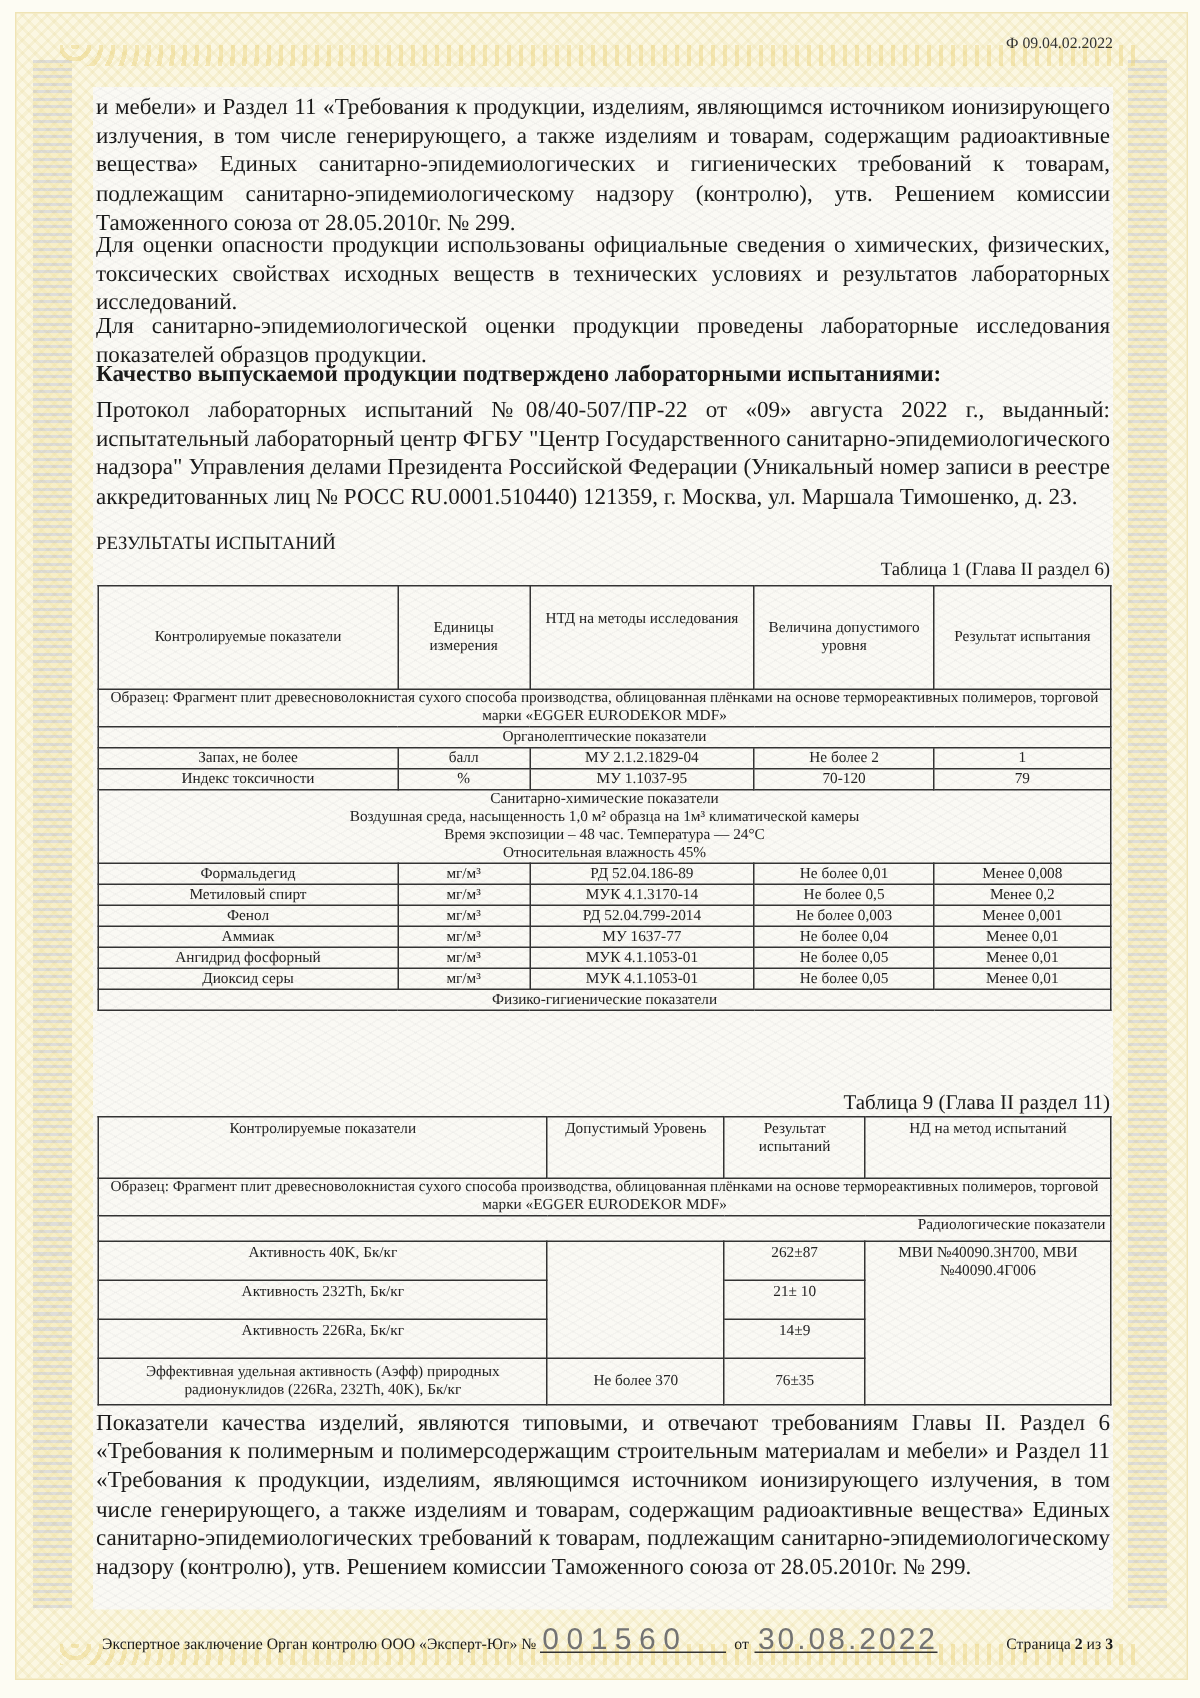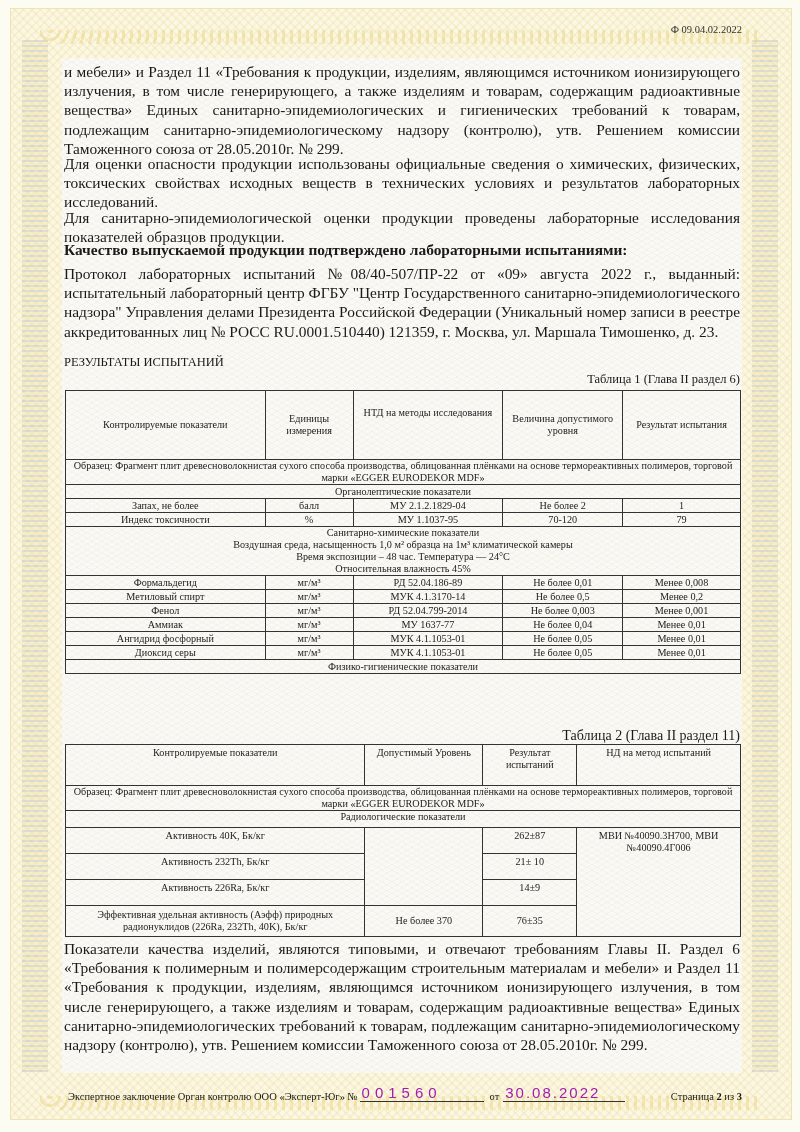--- a/index.html
+++ b/index.html
@@ -68,31 +68,31 @@
   .t1 .hdr td { height: 52px; vertical-align: middle; }
   .t1 .hdr td.top { vertical-align: top; padding-top: 16px; }
   .t1 .span-row td { height: 24px; }
   .t1 .sec td { height: 13px; }
   .t1 .row td { height: 13px; }
   .t1 .tox td { height: 18px; vertical-align: top; }
   .t1 .chem td { height: 46px; vertical-align: top; }
   .t1 .field td { height: 26px; }
   .t2 .hdr td { height: 38px; vertical-align: top; padding-top: 2px; }
   .t2 .span-row td { height: 24px; }
-  .t2 .sec td { height: 16px; vertical-align: top; }
+  .t2 .sec td { height: 16px; vertical-align: top; text-align: right; }
   .t2 .r td { height: 23px; vertical-align: top; padding-top: 2px; }
   .t2 .r4 td { height: 30px; vertical-align: middle; }
   .p6 { top: 939px; }
   .footer {
     position: absolute; left: 68px; top: 1085px; width: 676px; font-size: 10.5px;
     display: flex; align-items: flex-end;
   }
   .footer .stamp {
-    display: inline-block; border-bottom: 1px solid #333; color: #a21caf;
-    font-family: "Liberation Sans", "DejaVu Sans", sans-serif; font-size: 15px;
+    display: inline-block; border-bottom: 1px solid #333; color: #737373;
+    font-family: "Liberation Sans", "DejaVu Sans", sans-serif; font-size: 20px;
     letter-spacing: 5px; padding: 0 2px; line-height: 16px;
   }
   .footer .num { width: 120px; margin-left: 2px; }
   .footer .date { width: 118px; margin-left: 4px; letter-spacing: 2px; }
   .footer .page { margin-left: auto; margin-right: 2px; }
   .footer .page b { font-weight: bold; }
 </style>
 </head>
 <body>
 
@@ -199,21 +199,21 @@
     <td>МУК 4.1.1053-01</td>
     <td>Не более 0,05</td>
     <td>Менее 0,01</td>
   </tr>
   <tr class="sec">
         <td colspan="5">Физико-гигиенические показатели</td>
       </tr>
 </tbody>
   </table>
 
-<div class="table-caption cap2">Таблица 2 (Глава II раздел 11)</div>
+<div class="table-caption cap2">Таблица 9 (Глава II раздел 11)</div>
 
 <table class="doc t2">
   <colgroup>
       <col style="width:300px">
       <col style="width:118px">
       <col style="width:94px">
       <col style="width:164px">
     </colgroup>
   <tbody>
       <tr class="hdr">

